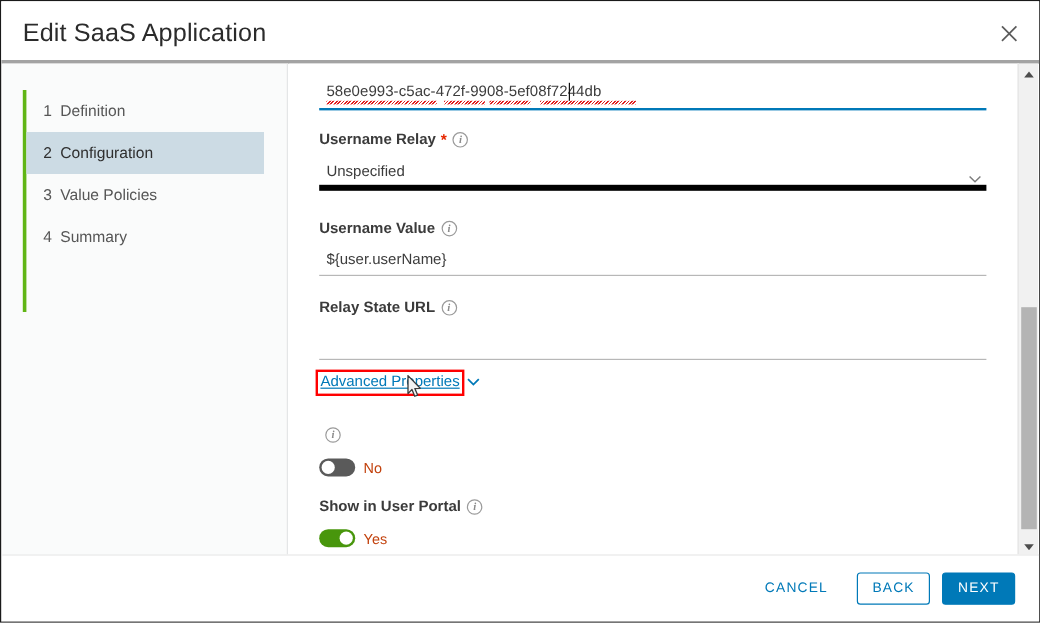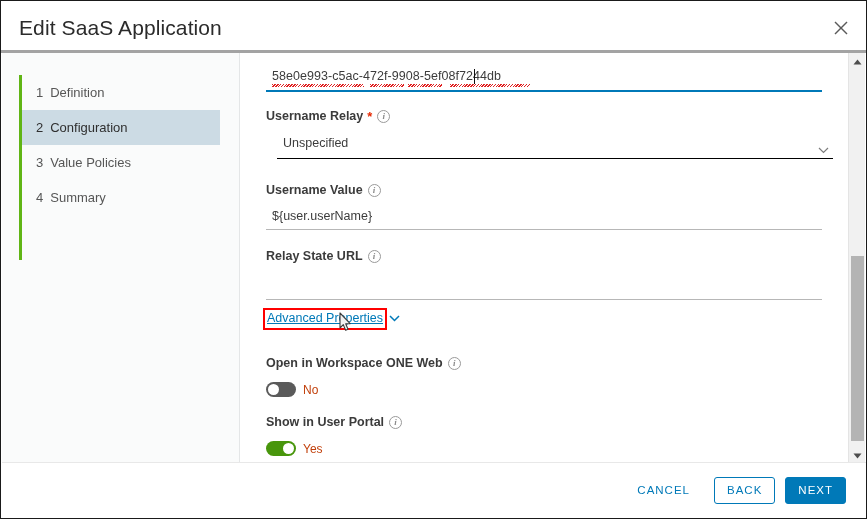--- a/index.html
+++ b/index.html
@@ -162,23 +162,22 @@
     position: absolute;
     top: 2px;
     width: 1px; height: 15px;
     background: #111;
   }
 
   .select-row {
     position: relative;
     width: 556px;
     height: 26px;
-    border-bottom: 1px solid #000000;
-    cursor: pointer;
-    margin-left: 11px;
+    border-bottom: 5px solid #000000;
+    cursor: pointer;
   }
   .select-val {
     position: absolute;
     left: 6px; top: 3px;
     font-size: 12.5px;
     color: #3c3c3c;
   }
   .select-chevron {
     position: absolute;
     right: 4px; top: 7px;
@@ -398,21 +397,20 @@
           <span>Relay State URL</span>
           <span class="info-icon">i</span>
         </div>
       </div>
       <div class="field" style="top:222px;">
         <input class="txt-input empty" type="text" value="" style="">
       </div>
 
       <div class="field" style="top:303px;">
         <div class="field-label">
-          <span>Open in Workspace ONE Web</span>
           <span class="info-icon">i</span>
         </div>
       </div>
       <div class="field toggle-row" style="top:329px;">
         <div class="switch off">
           <div class="knob"></div>
         </div>
         <span class="switch-label">No</span>
       </div>
 

